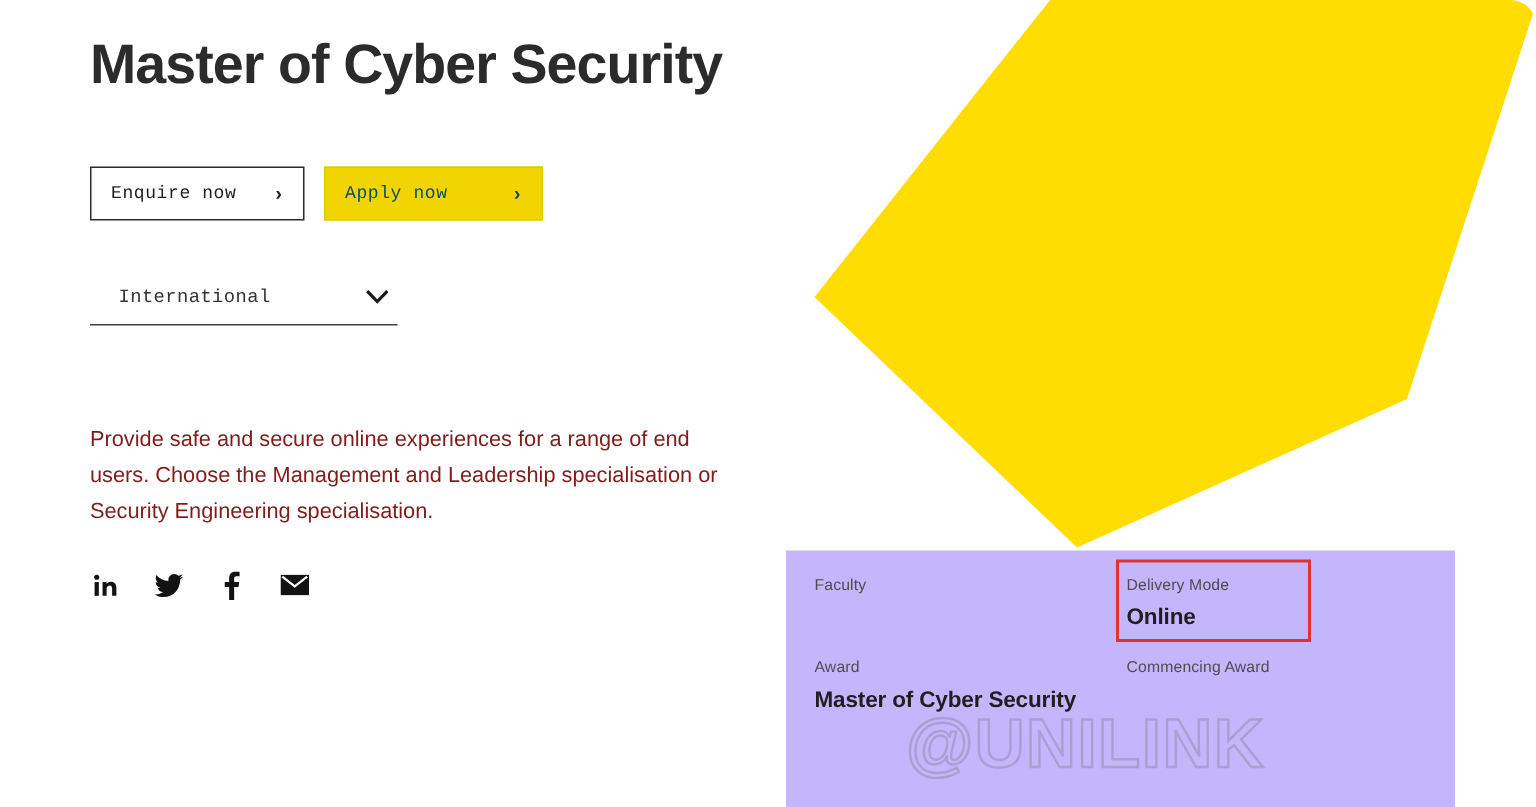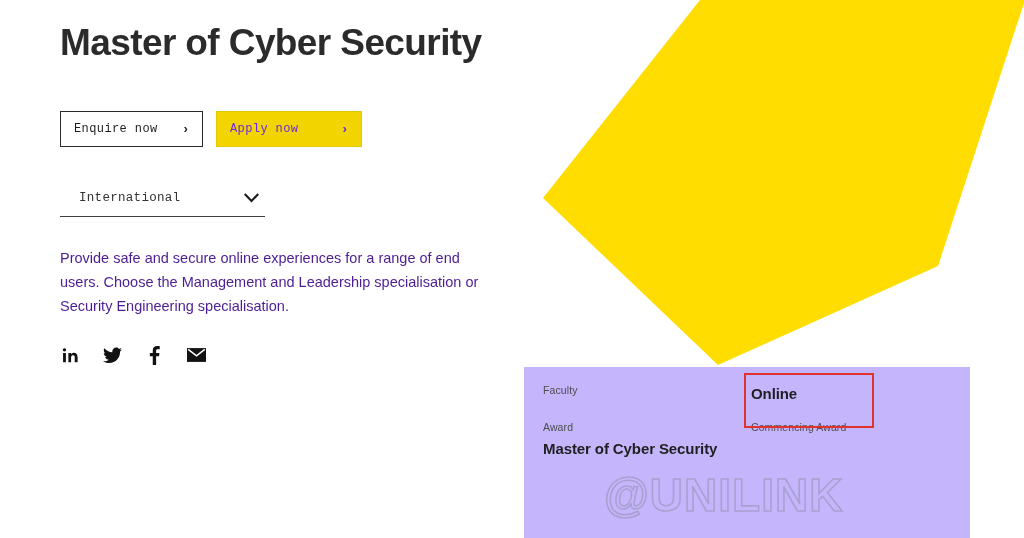--- a/index.html
+++ b/index.html
@@ -13,20 +13,21 @@
     font-family: "Liberation Sans", sans-serif;
     color: #2c2c2c;
     overflow: hidden;
     position: relative;
   }
   .page {
     position: relative;
     width: 1024px;
     height: 538px;
     overflow: hidden;
+    border-radius: 17px;
   }
 
   
   .hero-shape {
     position: absolute;
     top: 0;
     left: 520px;
     width: 504px;
     height: 370px;
     pointer-events: none;
@@ -77,21 +78,21 @@
     width: 143px;
     border: 1.5px solid #2b2b2b;
     background: #ffffff;
     color: #1d1d1d;
     padding: 0 12px 0 13px;
   }
   .btn-apply {
     width: 146px;
     border: 1px solid #e3c900;
     background: #f2d400;
-    color: #6d28d9;
+    color: #0c4a6e;
     padding: 0 12px 0 13px;
     margin-left: 13px;
   }
   .btn .chev {
     font-weight: bold;
     font-size: 13px;
     line-height: 1;
   }
 
   
@@ -110,24 +111,24 @@
   .select-value {
     font-family: "Liberation Mono", monospace;
     font-size: 12.5px;
     color: #333333;
     letter-spacing: 0.3px;
   }
   .select-chev svg { display: block; }
 
   
   .description {
-    margin-top: 30px;
+    margin-top: 65px;
     font-size: 14.5px;
     line-height: 1.64;
-    color: #4c1d95;
+    color: #7f1d1d;
     width: 435px;
   }
 
   
   .social-row {
     margin-top: 26px;
     display: flex;
     align-items: center;
     gap: 21px;
   }
@@ -267,20 +268,21 @@
   </div>
 
   <div class="info-panel">
     <div class="info-grid">
 
       <div class="info-cell">
         <div class="info-label">Faculty</div>
       </div>
 
       <div class="info-cell highlight">
+        <div class="info-label">Delivery Mode</div>
         <div class="info-value">Online</div>
       </div>
 
       <div class="info-cell">
         <div class="info-label">Award</div>
         <div class="info-value">Master of Cyber Security</div>
       </div>
 
       <div class="info-cell">
         <div class="info-label">Commencing Award</div>

